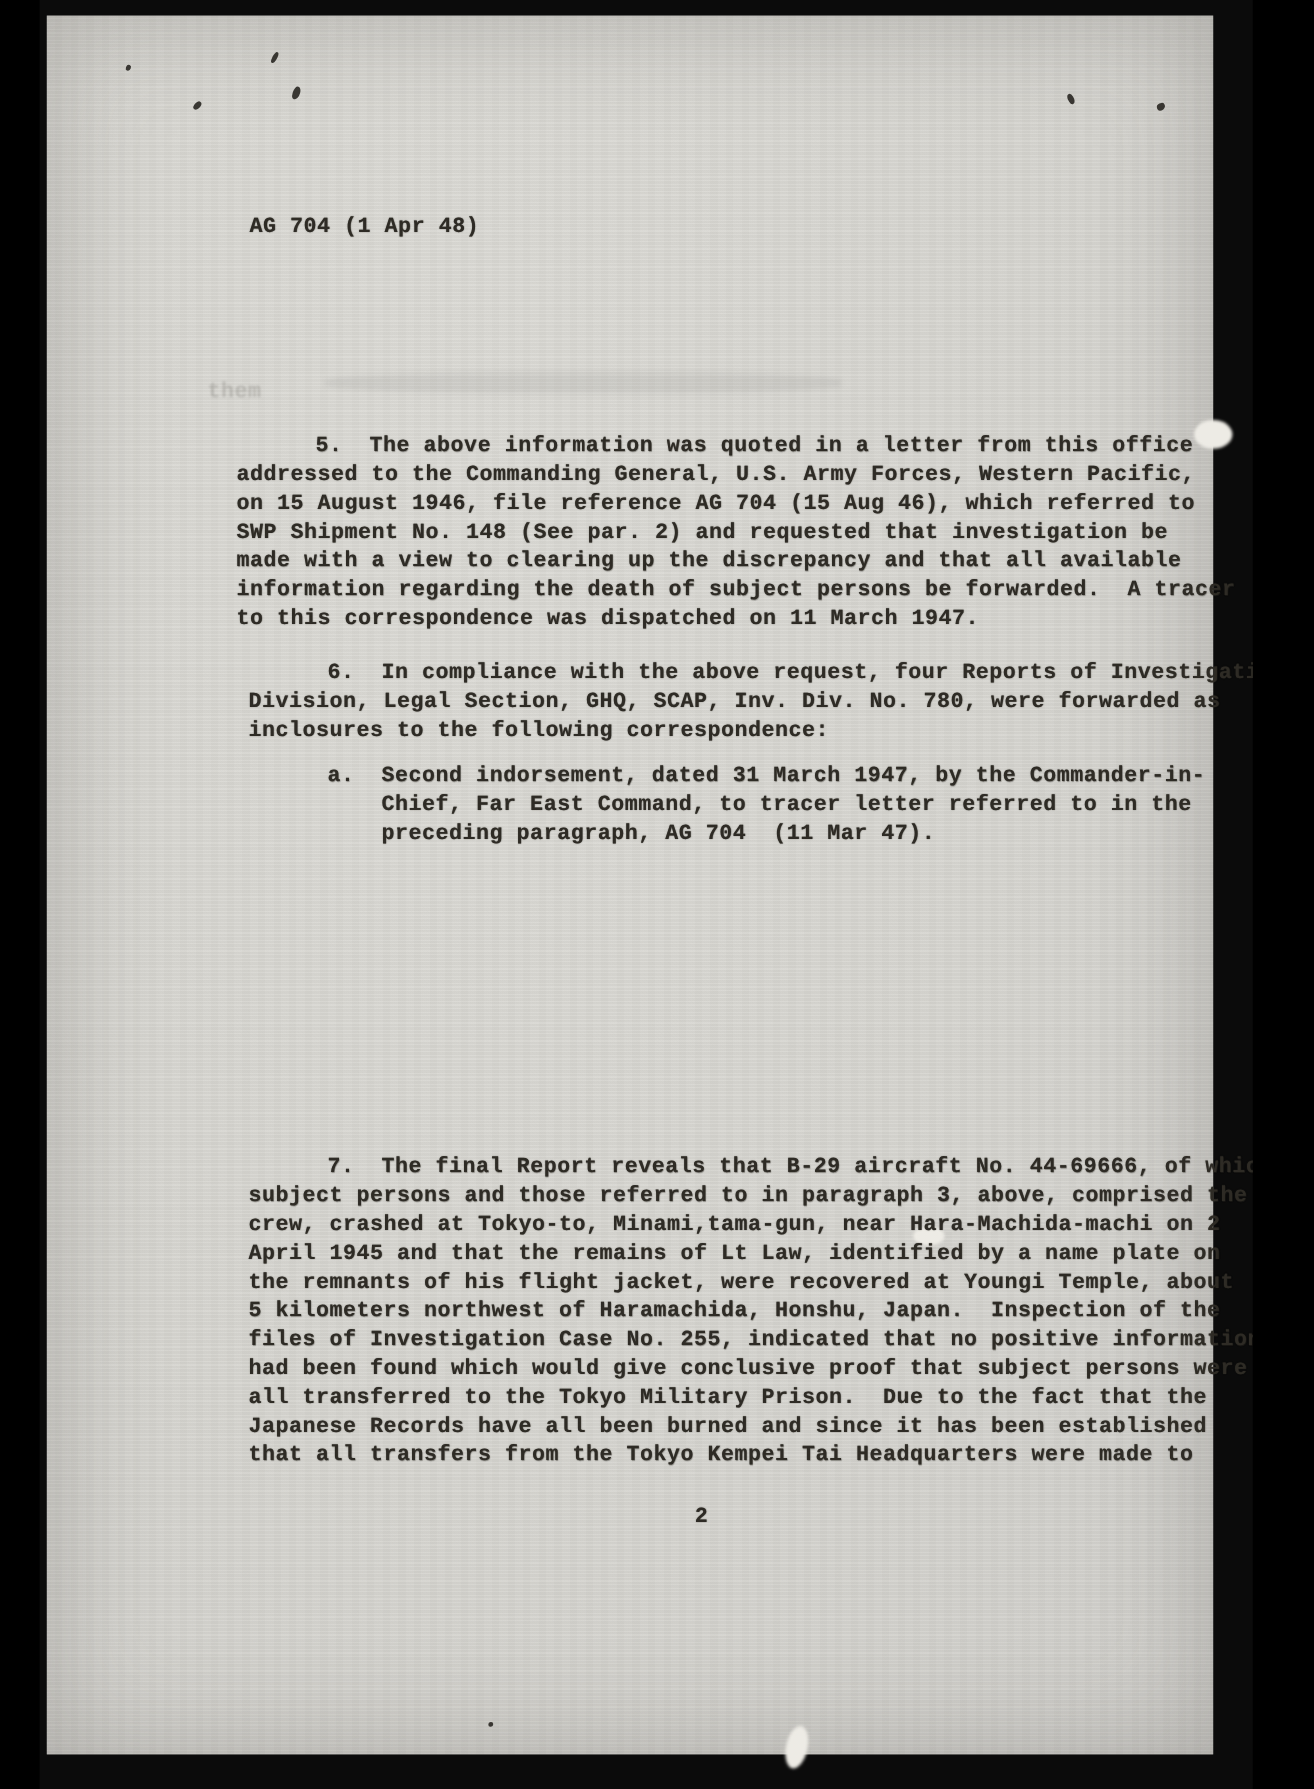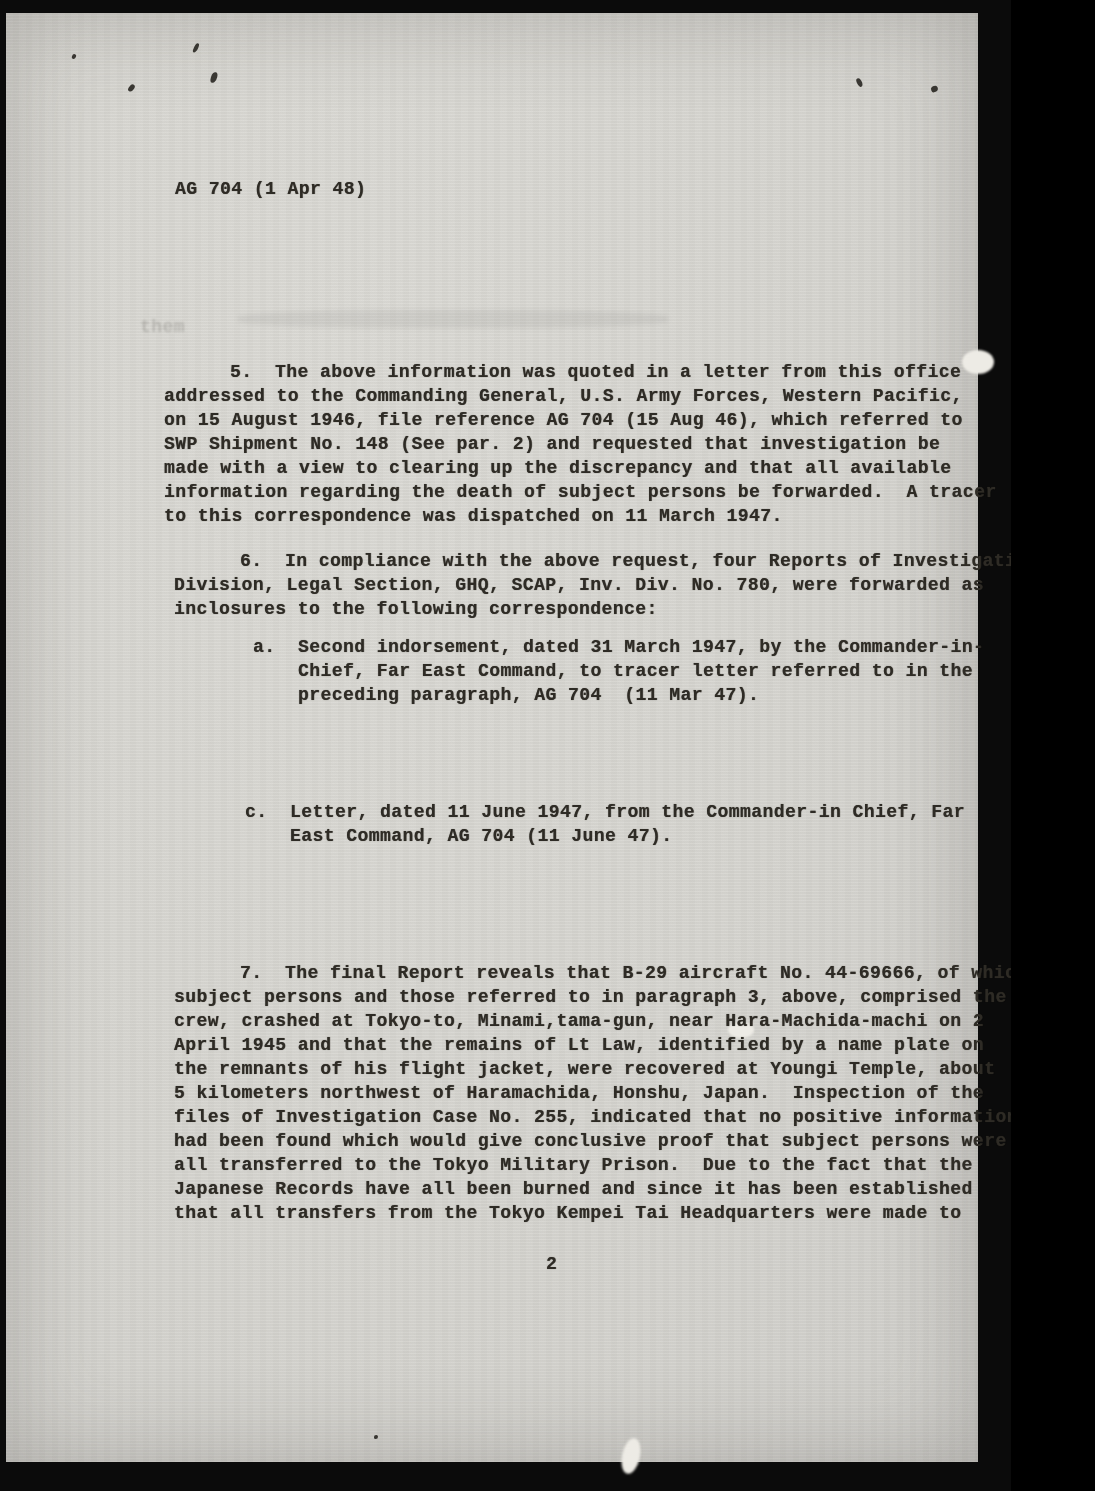--- a/index.html
+++ b/index.html
@@ -4,20 +4,21 @@
 <title>AG 704 (1 Apr 48) — page 2</title>
 <style>
   html, body { margin: 0; padding: 0; background: #000; }
   .page {
     position: relative;
     width: 1011px;
     height: 1491px;
     background: var(--scan-border-color, #0b0b0b);
     overflow: hidden;
     font-family: "Liberation Mono", "DejaVu Sans Mono", monospace;
+    margin-left: 33px;
   }
   
   .paper {
     position: absolute;
     left: 6px; top: 13px; right: 33px; bottom: 29px;
     background:
       repeating-linear-gradient(0deg,
         rgba(255,255,255,0.045) 0px, rgba(255,255,255,0.045) 1px,
         rgba(70,68,62,0.035) 1px, rgba(70,68,62,0.035) 3px),
       repeating-linear-gradient(90deg,
@@ -83,27 +84,25 @@
 on 15 August 1946, file reference AG 704 (15 Aug 46), which referred to
 SWP Shipment No. 148 (See par. 2) and requested that investigation be
 made with a view to clearing up the discrepancy and that all available
 information regarding the death of subject persons be forwarded.  A tracer
 to this correspondence was dispatched on 11 March 1947.</div>
 
   <div class="tblock para" style="left:174px;top:549px">6.  In compliance with the above request, four Reports of Investigation
 Division, Legal Section, GHQ, SCAP, Inv. Div. No. 780, were forwarded as
 inclosures to the following correspondence:</div>
 
-  <div class="tblock item" style="left:253px;top:635px">a.  Second indorsement, dated 31 March 1947, by the Commander-in-
+  <div class="tblock item" style="left:240px;top:635px">a.  Second indorsement, dated 31 March 1947, by the Commander-in-
 Chief, Far East Command, to tracer letter referred to in the
 preceding paragraph, AG 704  (11 Mar 47).</div>
 
 
-  <div class="tblock item" style="left:245px;top:800px">c.  Letter, dated 11 June 1947, from the Commander-in Chief, Far
-East Command, AG 704 (11 June 47).</div>
 
 
   <div class="tblock para" style="left:174px;top:961px">7.  The final Report reveals that B-29 aircraft No. 44-69666, of which
 subject persons and those referred to in paragraph 3, above, comprised the
 crew, crashed at Tokyo-to, Minami,tama-gun, near Hara-Machida-machi on 2
 April 1945 and that the remains of Lt Law, identified by a name plate on
 the remnants of his flight jacket, were recovered at Youngi Temple, about
 5 kilometers northwest of Haramachida, Honshu, Japan.  Inspection of the
 files of Investigation Case No. 255, indicated that no positive information
 had been found which would give conclusive proof that subject persons were

